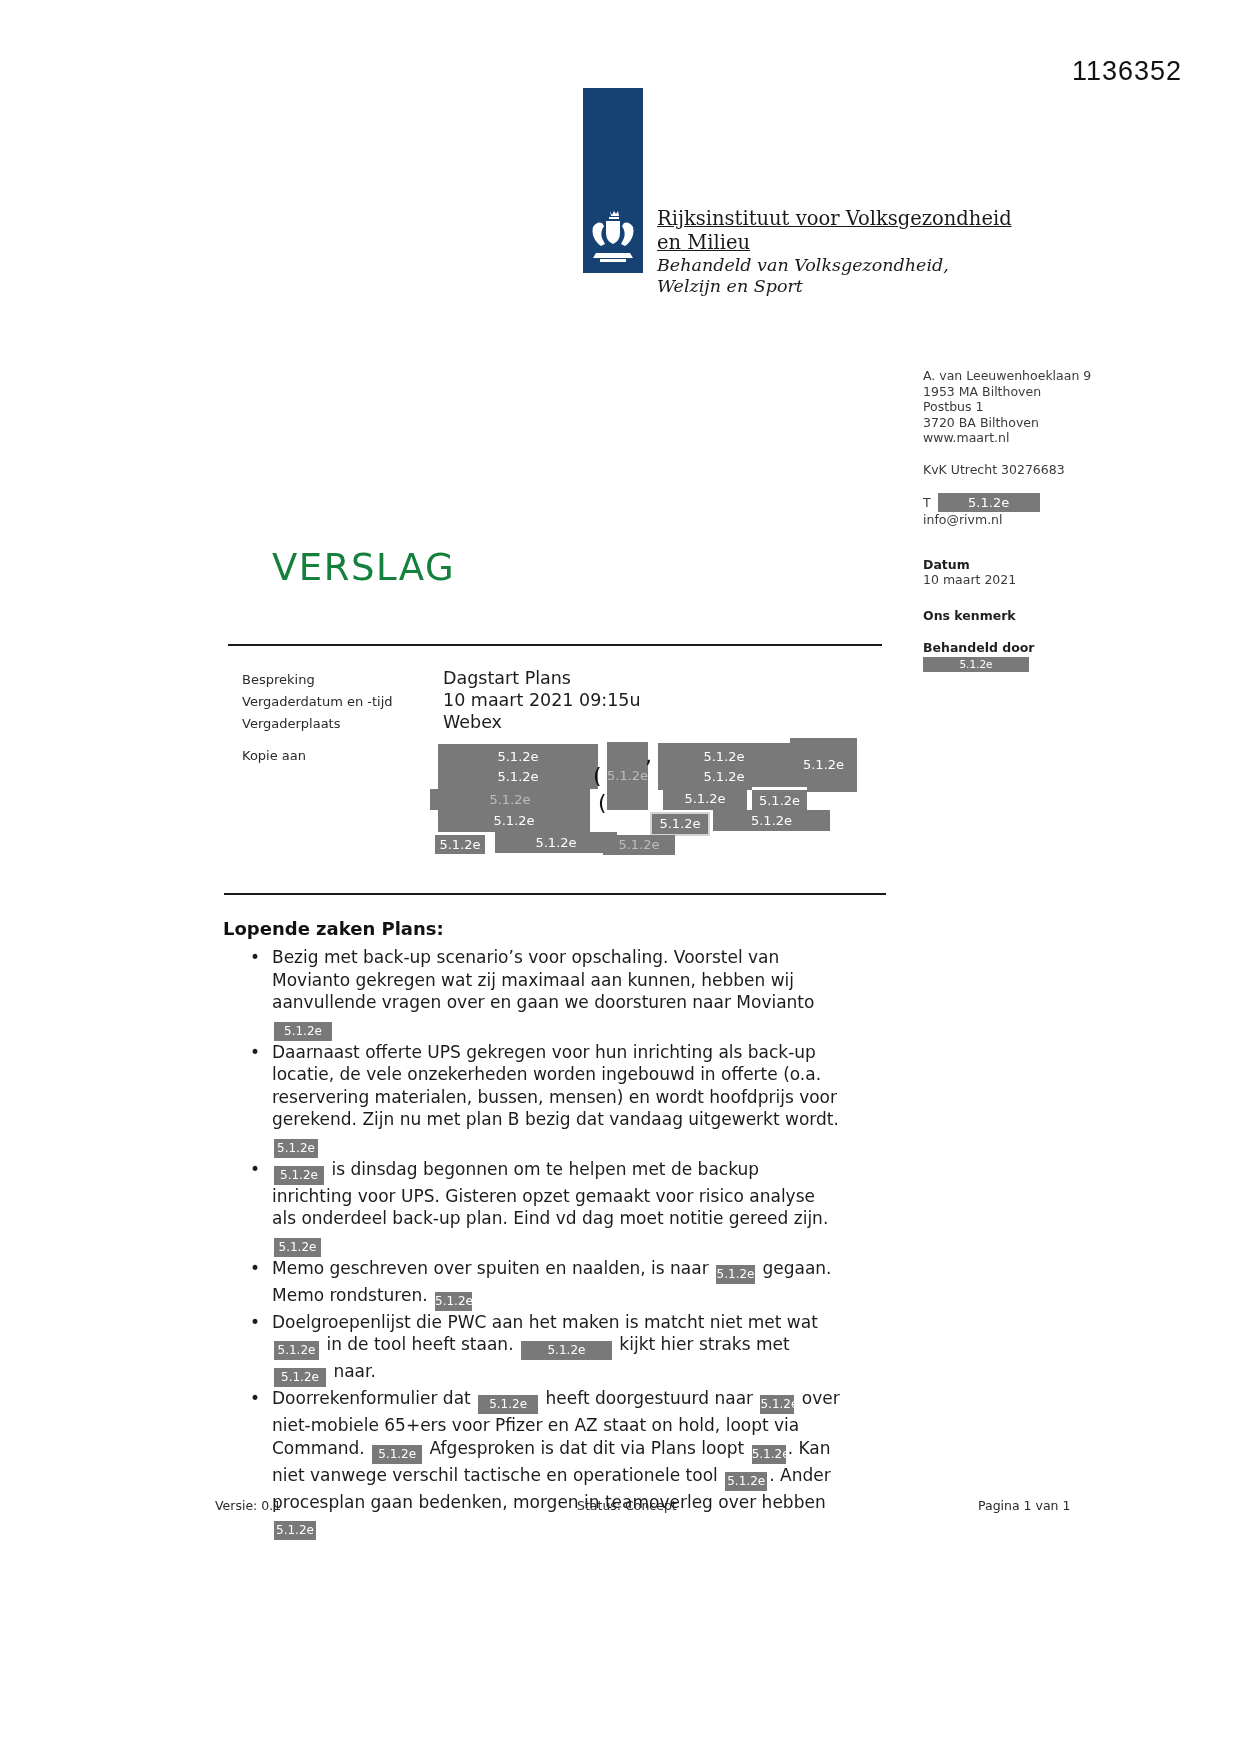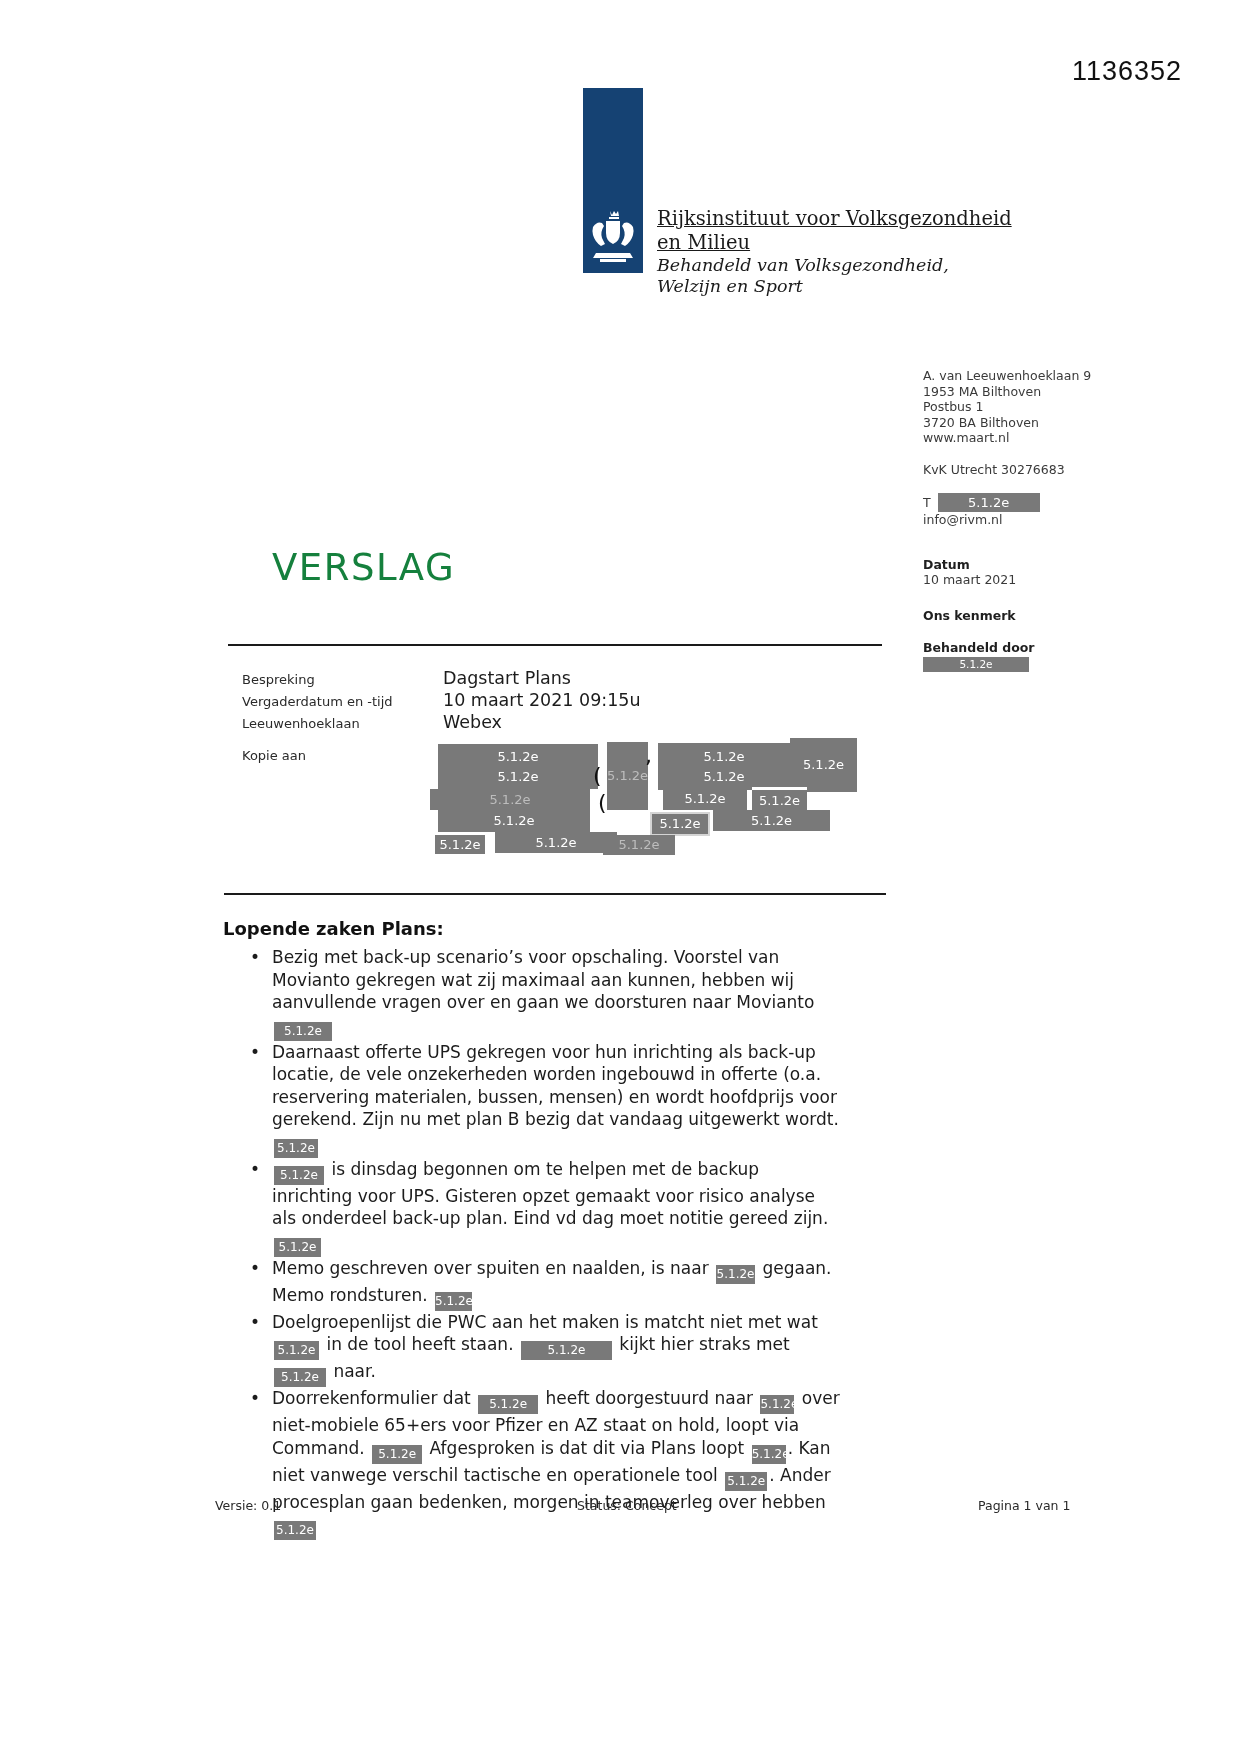--- a/index.html
+++ b/index.html
@@ -117,21 +117,21 @@
 
   <div class="mrow" style="top:668px">
     <span class="mlabel">Bespreking</span>
     <span class="mvalue">Dagstart Plans</span>
   </div>
   <div class="mrow" style="top:690px">
     <span class="mlabel">Vergaderdatum en -tijd</span>
     <span class="mvalue">10 maart 2021 09:15u</span>
   </div>
   <div class="mrow" style="top:712px">
-    <span class="mlabel">Leeuwenhoeklaan</span>
+    <span class="mlabel">Vergaderplaats</span>
     <span class="mvalue">Webex</span>
   </div>
   <div class="kopie-label">Kopie aan</div>
   <div class="cluster">
       <div class="rbox" style="left: 53px; top: 9px; width: 160px; height: 45px;">
         <div class="rline">5.1.2e</div>
         <div class="rline">5.1.2e</div>
       </div>
       <div class="rbox" style="left: 222px; top: 7px; width: 41px; height: 68px;">
         <div class="rline dim">5.1.2e</div>

